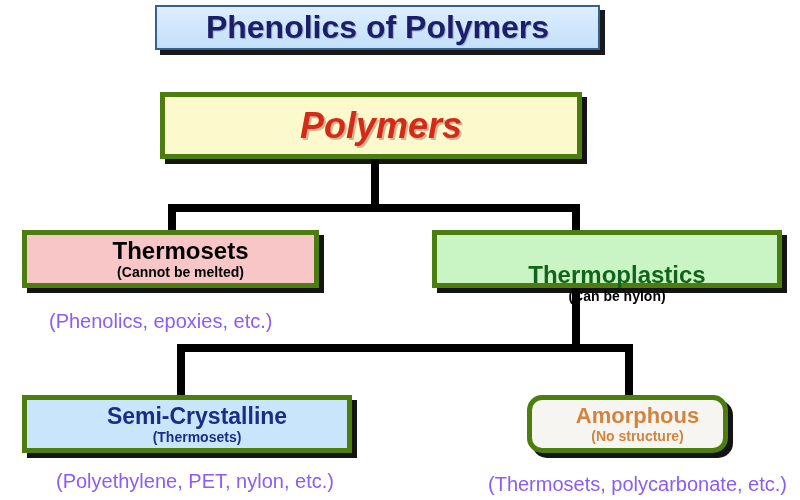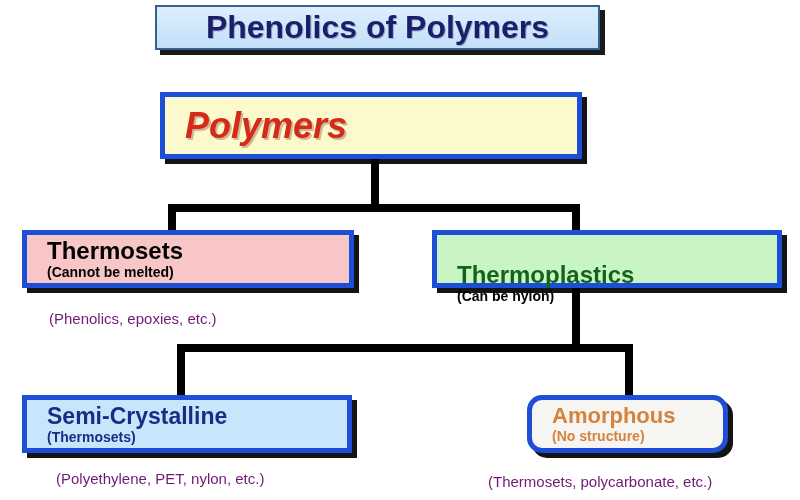--- a/index.html
+++ b/index.html
@@ -17,25 +17,25 @@
     position: relative;
     width: 800px;
     height: 500px;
     background: #ffffff;
   }
 
   
   .node {
     position: absolute;
     box-sizing: border-box;
-    border: 5px solid #1d4ed8;
+    border: 5px solid #4d7c0f;
     box-shadow: 5px 5px 0 0 rgba(0,0,0,0.92);
     display: flex;
     flex-direction: column;
-    align-items: flex-start;
+    align-items: center;
     justify-content: center;
     text-align: center;
     line-height: 1.05;
     padding-left: 20px;
   }
   .node .title {
     display: block;
     white-space: nowrap;
   }
   .node .sub {
@@ -84,21 +84,21 @@
     font-weight: bold;
     font-style: italic;
     color: #d42a18;
     text-shadow: 2px 2px 0 rgba(120,60,50,0.35);
   }
 
   
   #thermosets {
     left: 22px;
     top: 230px;
-    width: 332px;
+    width: 297px;
     height: 58px;
     background: #f8c6c7;
   }
   #thermosets .title {
     font-size: 24px;
     font-weight: bold;
     color: #000000;
   }
 
   
@@ -153,22 +153,22 @@
 
   
   .seg {
     position: absolute;
     background: #000000;
   }
 
   
   .caption {
     position: absolute;
-    font-size: 15px;
-    color: #701a75;
+    font-size: 20px;
+    color: #8b5cf6;
     white-space: nowrap;
     font-weight: normal;
     text-align: right;
   }
   #cap-thermosets { left: 49px; top: 310px; }
   #cap-semicrystalline { left: 56px; top: 470px; }
   #cap-amorphous { left: 488px; top: 473px; }
 </style>
 </head>
 <body>

